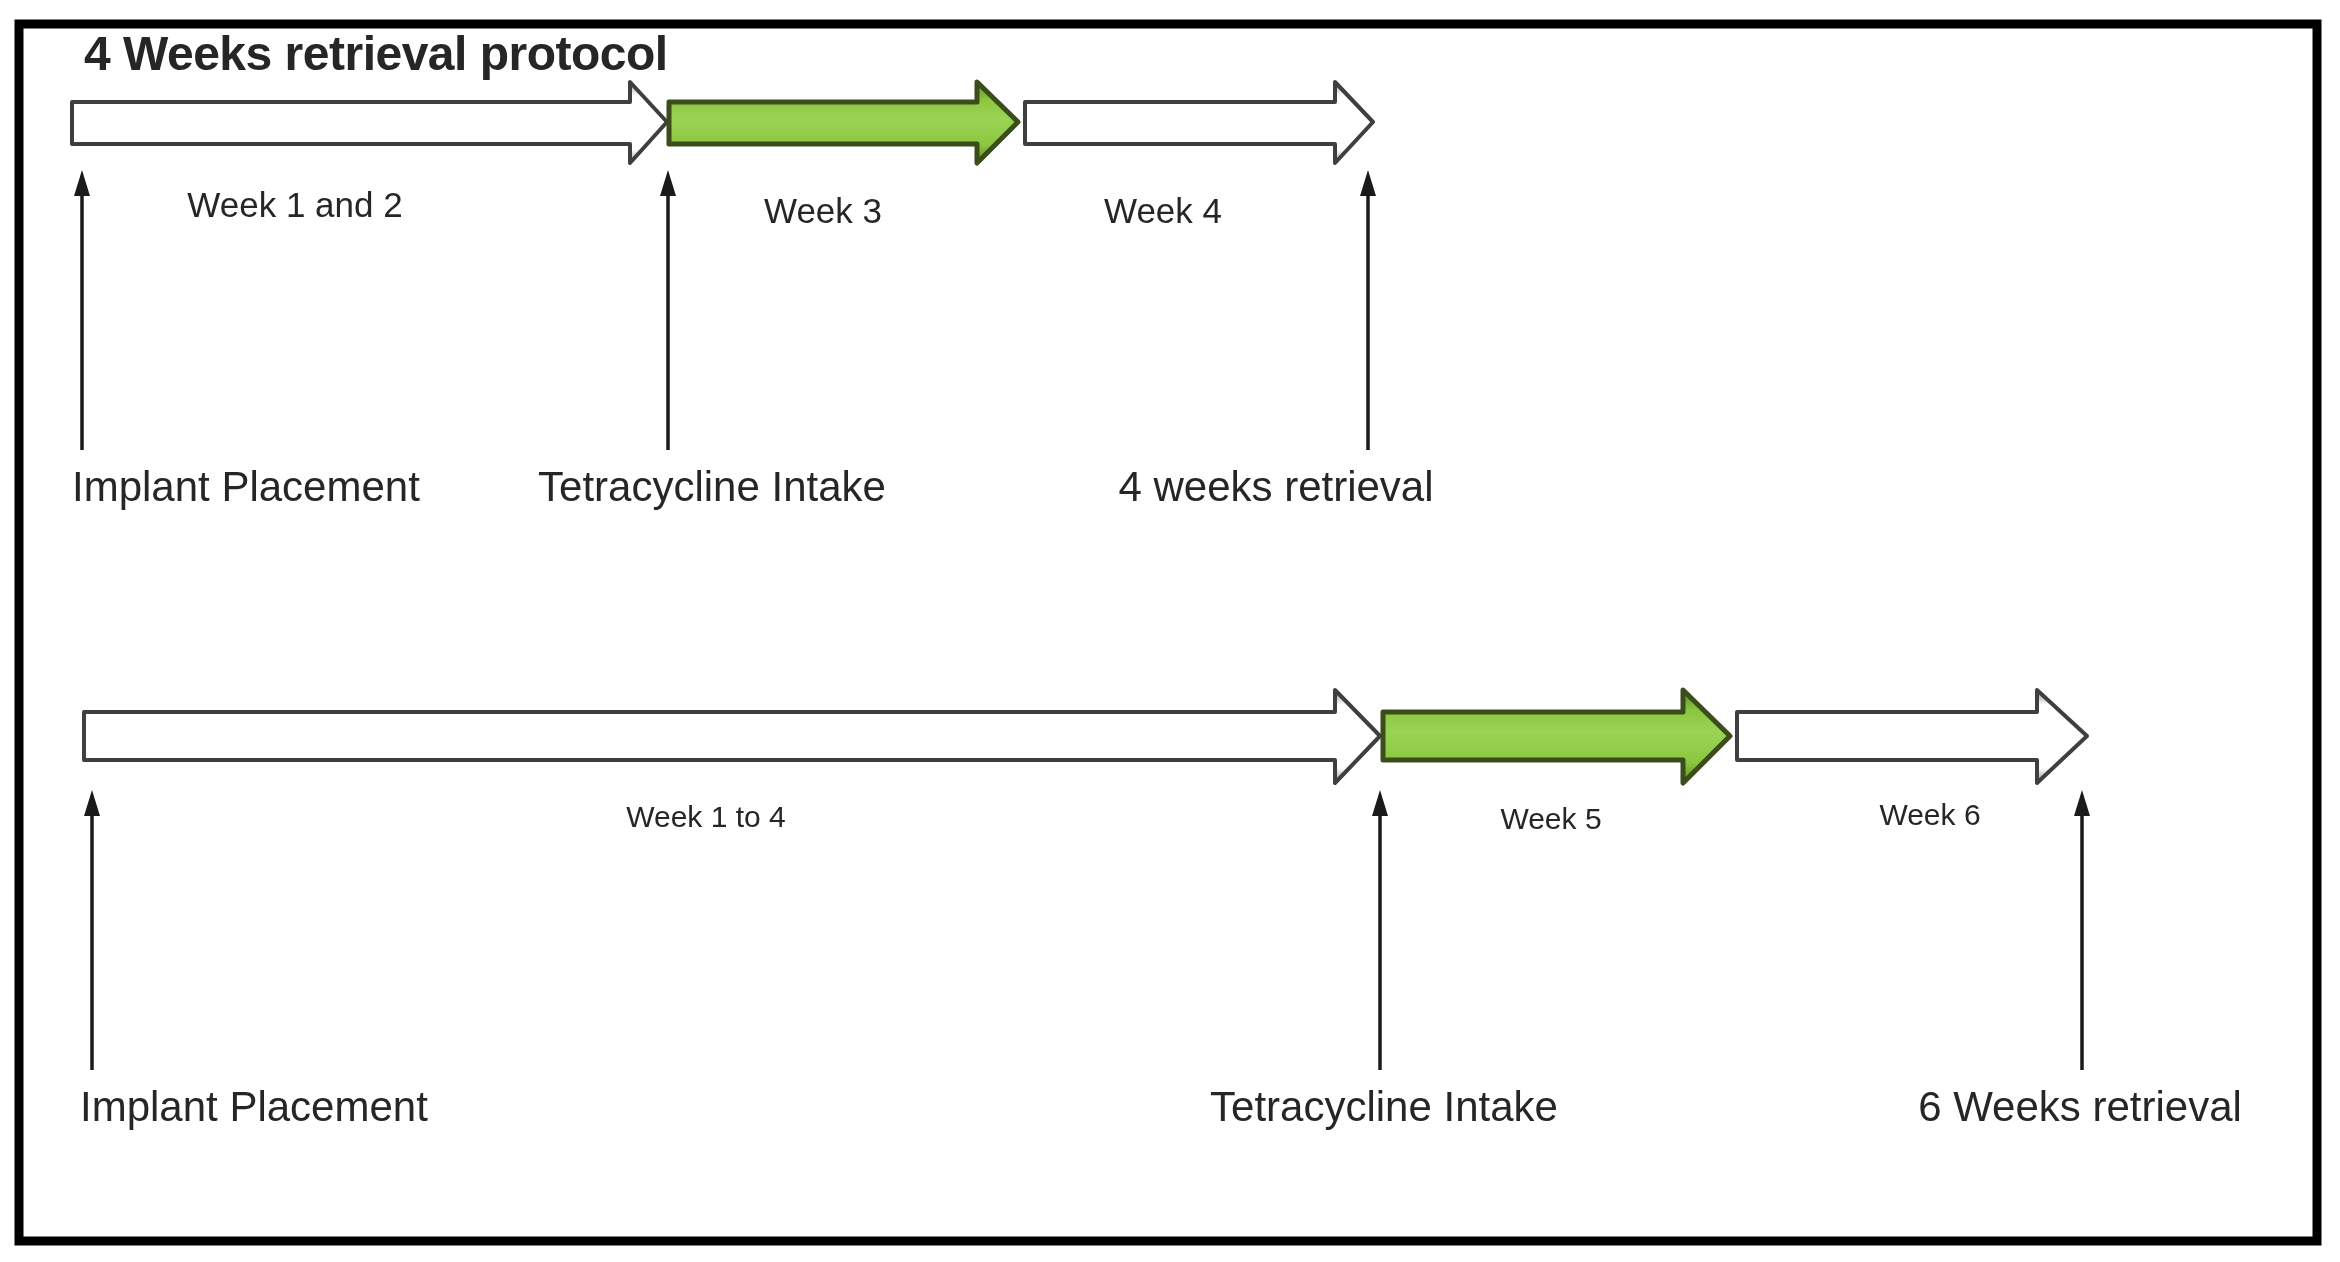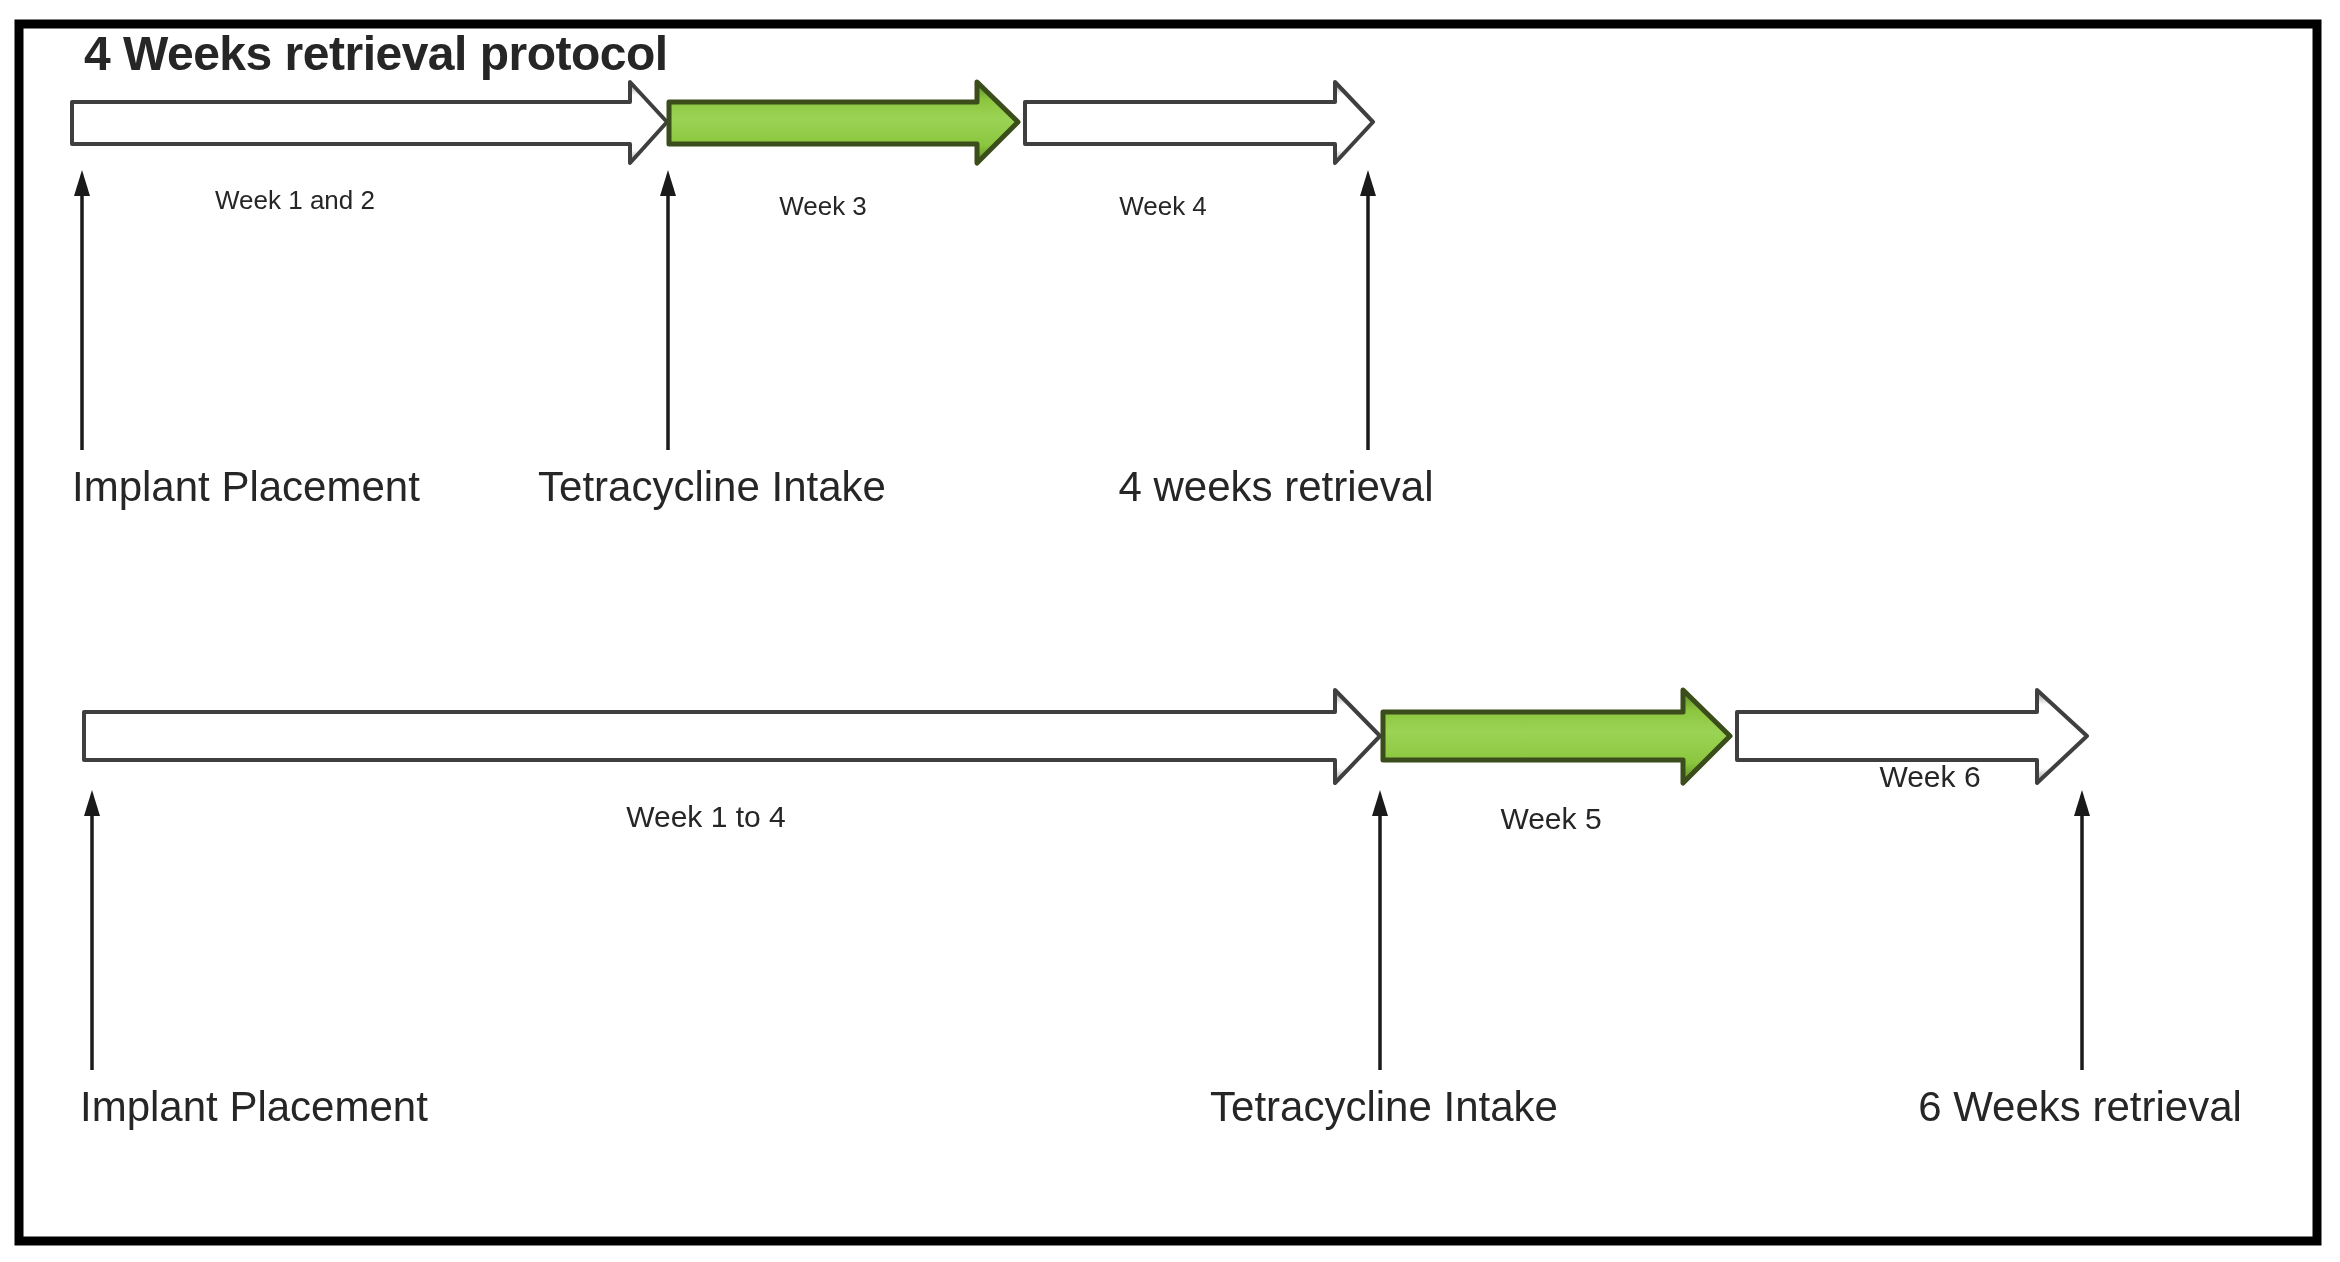--- a/index.html
+++ b/index.html
@@ -25,21 +25,21 @@
     position: absolute;
     white-space: nowrap;
     line-height: 1.1;
   }
   .protocol-title {
     font-size: 48px;
     font-weight: bold;
     letter-spacing: -0.5px;
   }
   .week-label-s1 {
-    font-size: 26px;
+    font-size: 35px;
     transform: translateX(-50%);
   }
   .week-label-s2 {
     font-size: 30px;
     transform: translateX(-50%);
   }
   .event-label {
     font-size: 42px;
   }
   .event-label.centered {
@@ -111,19 +111,19 @@
   <div class="label week-label-s1" style="left:823px; top:192px;text-align:right;">Week 3</div>
   <div class="label week-label-s1" style="left:1163px; top:192px;">Week 4</div>
 
   <div class="label event-label" style="left:72px; top:464px;">Implant Placement</div>
   <div class="label event-label centered" style="left:712px; top:464px;">Tetracycline Intake</div>
   <div class="label event-label centered" style="left:1276px; top:464px;">4 weeks retrieval</div>
 
 
   <div class="label week-label-s2" style="left:706px; top:800px;">Week 1 to 4</div>
   <div class="label week-label-s2" style="left:1551px; top:802px;">Week 5</div>
-  <div class="label week-label-s2" style="left:1930px; top:760px;">Week 6</div>
+  <div class="label week-label-s2" style="left:1930px; top:798px;">Week 6</div>
 
   <div class="label event-label" style="left:80px; top:1084px;">Implant Placement</div>
   <div class="label event-label centered" style="left:1384px; top:1084px;">Tetracycline Intake</div>
   <div class="label event-label centered" style="left:2080px; top:1084px;">6 Weeks retrieval</div>
 
 </div>
 
 </body></html>

